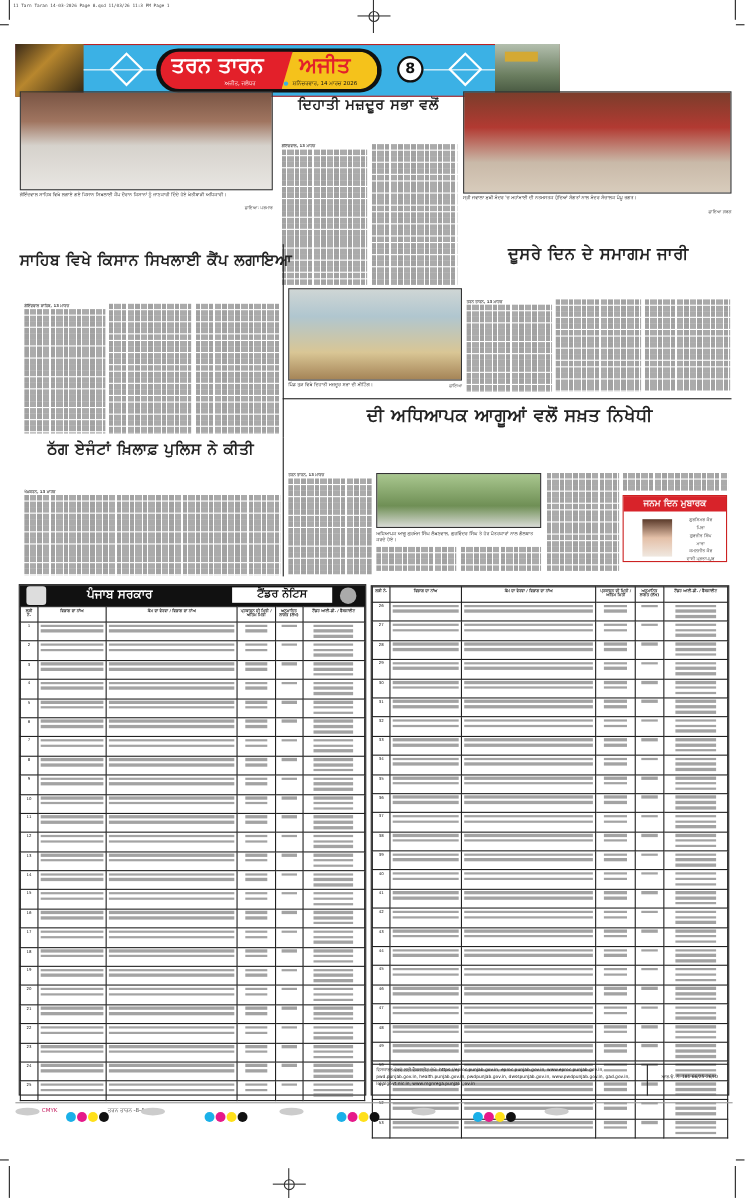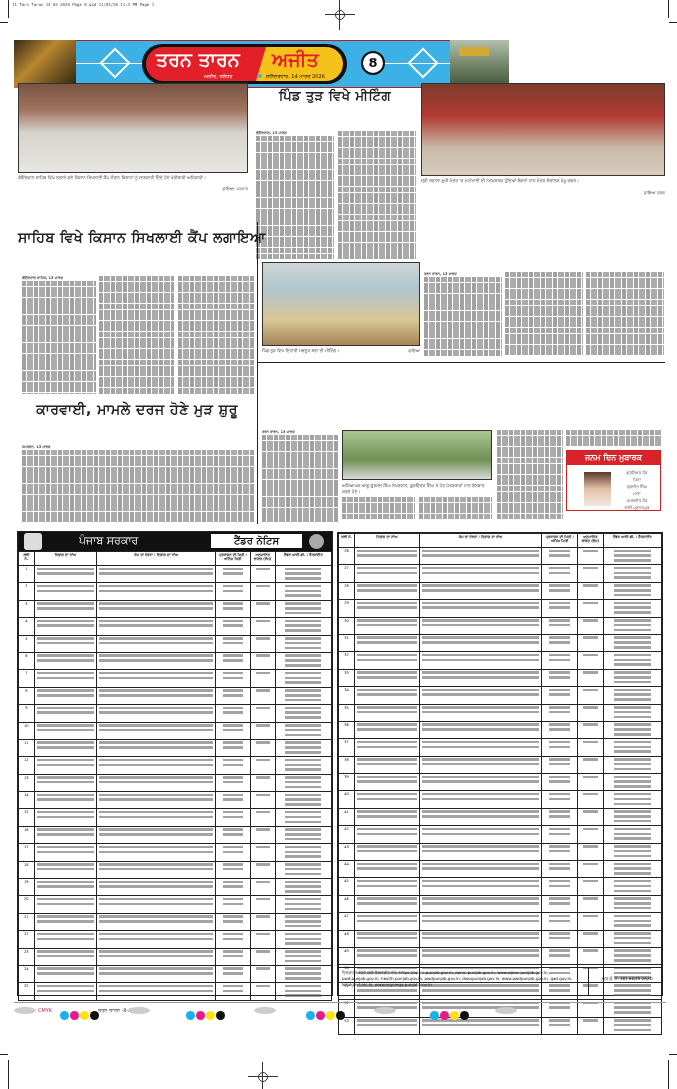--- a/index.html
+++ b/index.html
@@ -37,21 +37,21 @@
 .credit{font-size:4px;color:#333;text-align:right}
 .headline{font-weight:bold;color:#222;letter-spacing:0.5px;text-align:center;white-space:nowrap}
 .body{font-size:3.6px;line-height:5.1px;color:#444;text-align:justify;overflow:hidden}
 .body span{display:block;height:5.1px;background:repeating-linear-gradient(90deg,#555 0 4px,transparent 4px 5px,#666 5px 11px,transparent 11px 12px);opacity:.55;margin-bottom:0.5px}
 .vr{background:#222;width:1px}
 .hr{background:#222;height:1px}
 
 .tender{left:17px;top:531px;width:316px;height:465px;border:1px solid #222}
 .tender-r{left:337px;top:532px;width:326px;height:464px;border:1px solid #222}
 .tender-head{position:absolute;left:0;top:0;width:100%;height:19px;background:#111;color:#fff}
-.tender-head .ps{position:absolute;left:61px;top:2px;font-size:11px;font-weight:normal}
+.tender-head .ps{position:absolute;left:61px;top:2px;font-size:11px;font-weight:bold}
 .tender-head .tn{position:absolute;left:193px;top:2px;width:91px;height:14px;background:#fff;color:#111;font-size:10px;font-weight:bold;text-align:center;line-height:14px}
 .emblem{position:absolute;left:6px;top:1px;width:18px;height:17px;background:#ddd;border-radius:3px}
 .emblem2{position:absolute;right:8px;top:2px;width:15px;height:15px;background:#aaa;border-radius:50%}
 table{border-collapse:collapse;width:100%;table-layout:fixed;font-size:3.6px;line-height:4.3px}
 td,th{border:1px solid #222;vertical-align:top;padding:1px 2px;overflow:hidden}
 th{font-weight:bold;text-align:center;height:14px}
 td.n{text-align:center}
 td.c{text-align:center}
 .bar{display:inline-block;height:2.5px;background:#666;opacity:.6;margin:0.5px 0;width:100%}
 .footbox{font-size:4px;line-height:6px;color:#111}
@@ -93,21 +93,21 @@
   <div class="dot"></div>
   <div class="sub2">ਸ਼ਨਿੱਚਰਵਾਰ, 14 ਮਾਰਚ 2026</div>
 </div>
 <div class="abs pagenum">8</div>
 
 <div class="abs photo p1"></div>
 <div class="abs caption" style="left:18px;top:175px;width:230px">ਗੋਇੰਦਵਾਲ ਸਾਹਿਬ ਵਿਖੇ ਲਗਾਏ ਗਏ ਕਿਸਾਨ ਸਿਖਲਾਈ ਕੈਂਪ ਦੌਰਾਨ ਕਿਸਾਨਾਂ ਨੂੰ ਜਾਣਕਾਰੀ ਦਿੰਦੇ ਹੋਏ ਖੇਤੀਬਾੜੀ ਅਧਿਕਾਰੀ।</div>
 <div class="abs credit" style="left:190px;top:186px;width:58px">ਛਾਇਆ: ਪਰਮਾਰ</div>
 
 <div class="abs headline" style="left:252px;top:86px;width:166px;font-size:13px;line-height:20px">
-  <div>ਪਿੰਡ ਤੁੜ ਵਿਖੇ ਮੀਟਿੰਗ</div>
+  <div>ਦਿਹਾਤੀ ਮਜ਼ਦੂਰ ਸਭਾ ਵਲੋਂ</div>
 </div>
 <div class="abs body" style="left:256px;top:131px;width:78px;height:128px">
   <b style="font-size:3.6px">ਗੋਇੰਦਵਾਲ, 13 ਮਾਰਚ</b>
   <span></span><span></span><span></span><span></span><span></span><span></span><span></span><span></span><span></span><span></span><span></span><span></span><span></span><span></span><span></span><span></span><span></span><span></span><span></span><span></span><span></span><span></span>
 </div>
 <div class="abs body" style="left:338px;top:131px;width:78px;height:128px">
   <span></span>
     <span></span>
     <span></span>
     <span></span>
@@ -191,20 +191,21 @@
     <span></span>
     <span></span>
 </div>
 <div class="abs vr" style="left:257px;top:222px;height:176px"></div>
 
 <div class="abs photo p3"></div>
 <div class="abs caption" style="left:262px;top:348px;width:120px">ਪਿੰਡ ਤੁੜ ਵਿਖੇ ਦਿਹਾਤੀ ਮਜ਼ਦੂਰ ਸਭਾ ਦੀ ਮੀਟਿੰਗ।</div>
 <div class="abs credit" style="left:385px;top:348px;width:35px">ਛਾਇਆ</div>
 
 <div class="abs headline" style="left:424px;top:218px;width:240px;font-size:15px;line-height:24px">
+  <div>ਦੂਸਰੇ ਦਿਨ ਦੇ ਸਮਾਗਮ ਜਾਰੀ</div>
 </div>
 <div class="abs body" style="left:424px;top:272px;width:78px;height:84px">
   <b style="font-size:3.6px">ਤਰਨ ਤਾਰਨ, 13 ਮਾਰਚ</b>
   <span></span><span></span><span></span><span></span><span></span><span></span><span></span><span></span><span></span><span></span><span></span><span></span><span></span><span></span><span></span>
 </div>
 <div class="abs body" style="left:505px;top:272px;width:78px;height:84px">
   <span></span>
     <span></span>
     <span></span>
     <span></span>
@@ -234,24 +235,25 @@
     <span></span>
     <span></span>
     <span></span>
     <span></span>
     <span></span>
     <span></span>
 </div>
 
 <div class="abs hr" style="left:257px;top:362px;width:408px"></div>
 <div class="abs headline" style="left:262px;top:364px;width:403px;font-size:16px;line-height:28px">
+  <div>ਦੀ ਅਧਿਆਪਕ ਆਗੂਆਂ ਵਲੋਂ ਸਖ਼ਤ ਨਿਖੇਧੀ</div>
 </div>
 
 <div class="abs headline" style="left:18px;top:398px;width:238px;font-size:14px;line-height:22px">
-  <div>ਕਾਰਵਾਈ, ਮਾਮਲੇ ਦਰਜ ਹੋਣੇ ਮੁੜ ਸ਼ੁਰੂ</div>
+  <div>ਠੱਗ ਏਜੰਟਾਂ ਖ਼ਿਲਾਫ਼ ਪੁਲਿਸ ਨੇ ਕੀਤੀ</div>
 </div>
 <div class="abs body" style="left:22px;top:445px;width:233px;height:78px">
   <b style="font-size:3.6px">ਖੇਮਕਰਨ, 13 ਮਾਰਚ</b>
   <span></span><span></span><span></span><span></span><span></span><span></span><span></span><span></span><span></span><span></span><span></span><span></span><span></span><span></span>
 </div>
 <div class="abs vr" style="left:257px;top:398px;height:126px"></div>
 
 <div class="abs body" style="left:262px;top:430px;width:76px;height:92px">
   <b style="font-size:3.6px">ਤਰਨ ਤਾਰਨ, 13 ਮਾਰਚ</b>
   <span></span><span></span><span></span><span></span><span></span><span></span><span></span><span></span><span></span><span></span><span></span><span></span><span></span><span></span><span></span><span></span>

